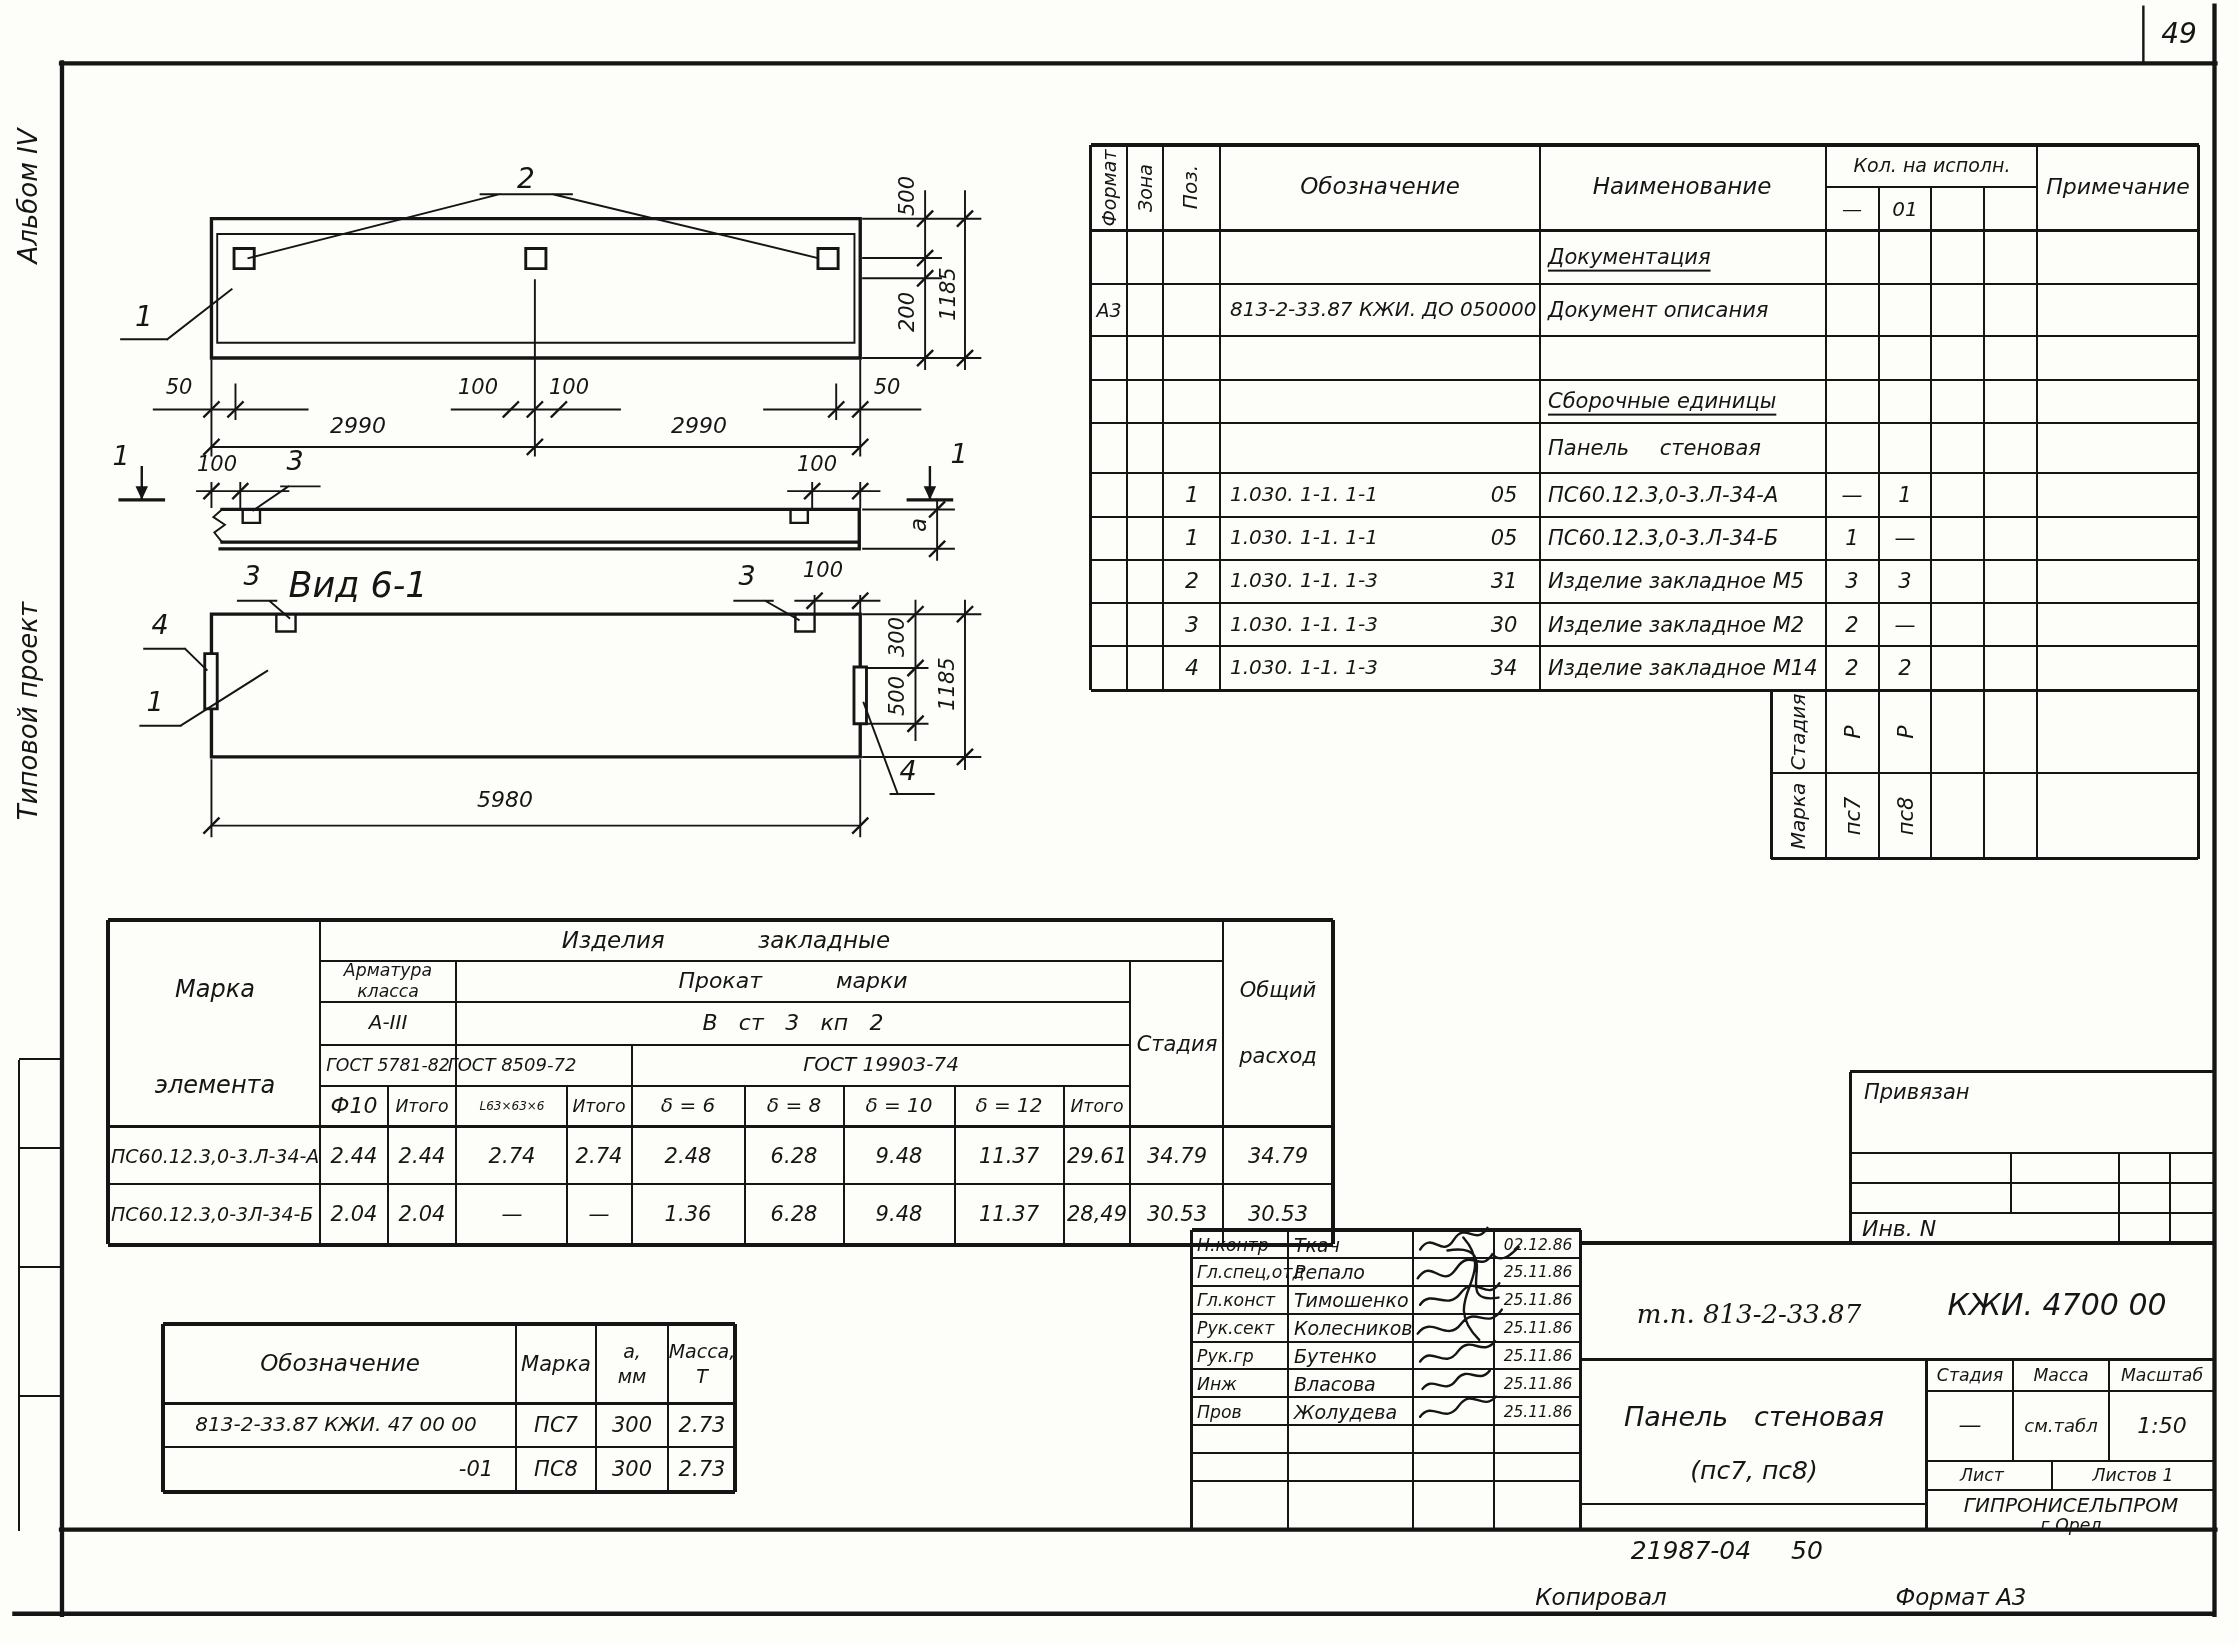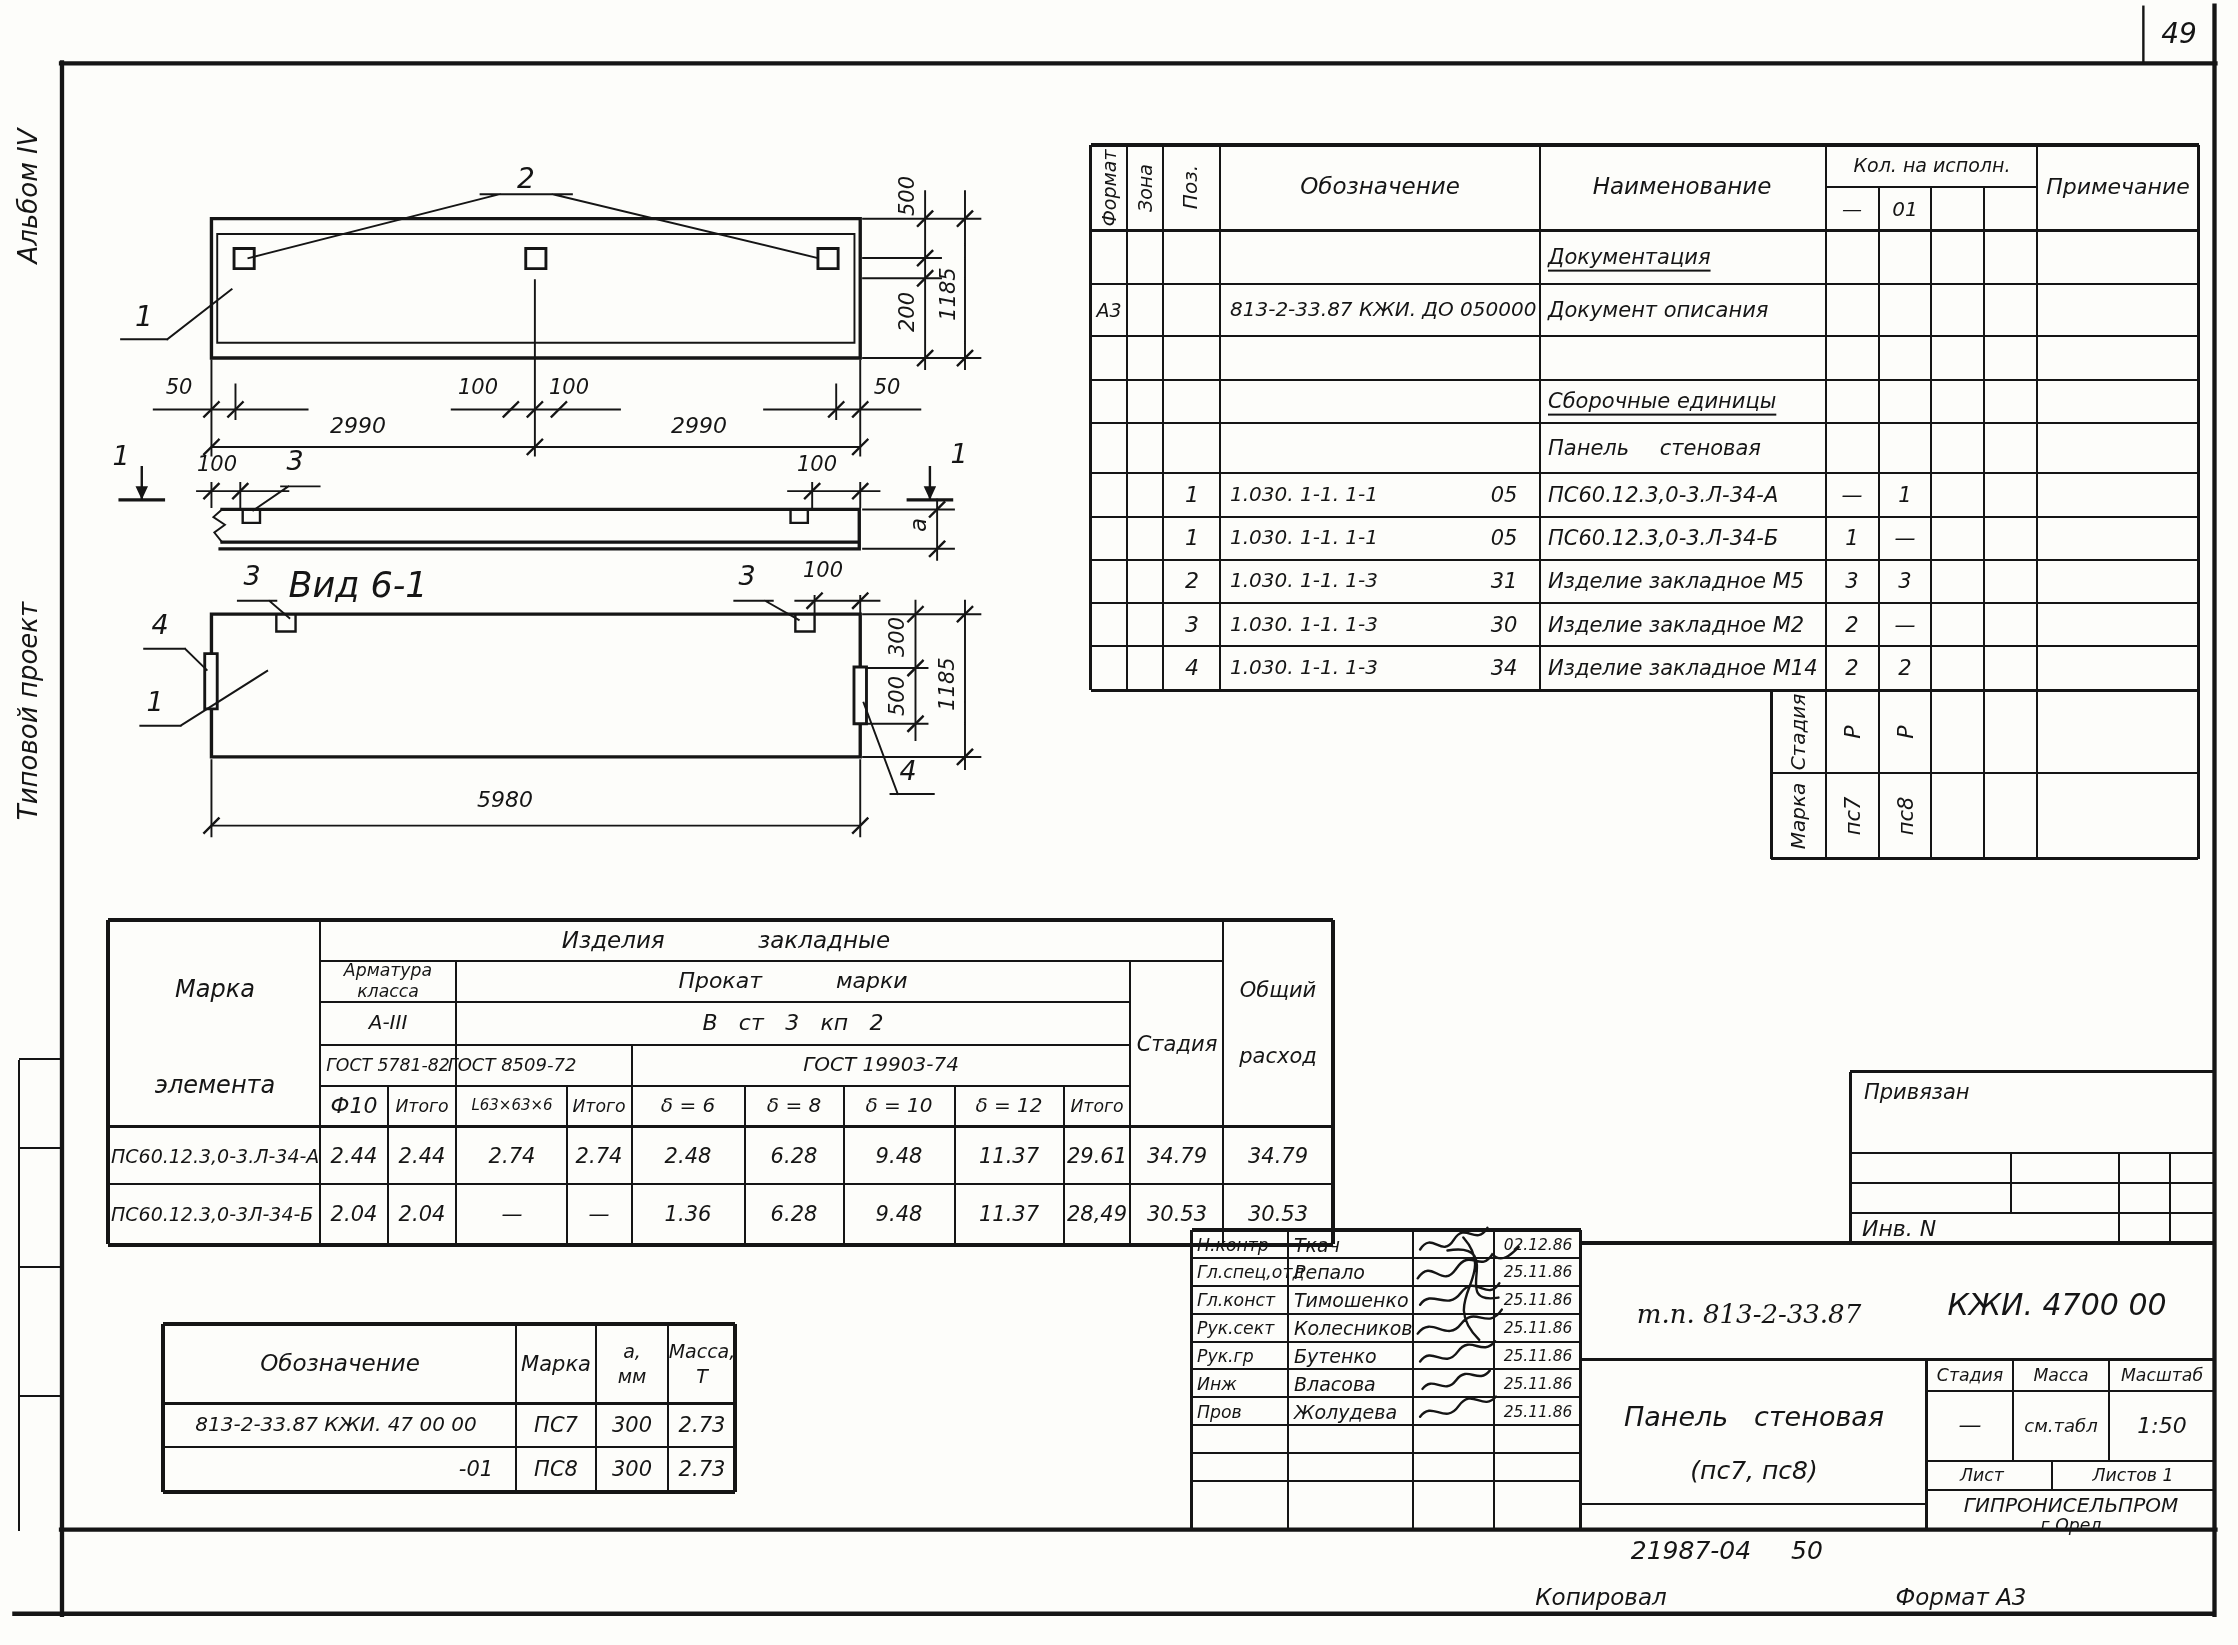--- a/index.html
+++ b/index.html
@@ -238,21 +238,21 @@
     <div class="lb" style="left: 388px; top: 981px; font-size: 17.3px; line-height: 21px;">Арматура
 класса</div>
     <div class="lb" style="left: 793px; top: 981px; font-size: 22px; word-spacing: 67px;">Прокат марки</div>
     <div class="lb" style="left: 388px; top: 1023px; font-size: 20px;">А-III</div>
     <div class="lb" style="left: 793px; top: 1023px; font-size: 22px; word-spacing: 14.4px;">В ст 3 кп 2</div>
     <div class="lb" style="left: 388px; top: 1065px; font-size: 17.3px;">ГОСТ 5781-82</div>
     <div class="lb" style="left: 512px; top: 1065px; font-size: 18px;">ГОСТ 8509-72</div>
     <div class="lb" style="left: 881px; top: 1065px; font-size: 20px;">ГОСТ 19903-74</div>
     <div class="lb" style="left: 354px; top: 1106px; font-size: 22px; text-align: right;">Ф10</div>
     <div class="lb" style="left: 422px; top: 1106px; font-size: 17.3px;">Итого</div>
-    <div class="lb" style="left: 512px; top: 1106px; font-size: 15px;">L63×63×6</div>
+    <div class="lb" style="left: 512px; top: 1106px; font-size: 12px;">L63×63×6</div>
     <div class="lb" style="left: 599px; top: 1106px; font-size: 17.3px;">Итого</div>
     <div class="lb" style="left: 688px; top: 1106px; font-size: 20px;">δ = 6</div>
     <div class="lb" style="left: 794px; top: 1106px; font-size: 20px;">δ = 8</div>
     <div class="lb" style="left: 899px; top: 1106px; font-size: 20px;">δ = 10</div>
     <div class="lb" style="left: 1009px; top: 1106px; font-size: 20px;">δ = 12</div>
     <div class="lb" style="left: 1097px; top: 1106px; font-size: 17.3px;">Итого</div>
     <div class="lb" style="left: 1177px; top: 1044px; font-size: 21px;">Стадия</div>
     <div class="lb" style="left: 1278px; top: 1023px; font-size: 21px; line-height: 66px;">Общий
 расход</div>
     <div class="lb left" style="left: 111px; top: 1156px; font-size: 19px;">ПС60.12.3,0-3.Л-34-А</div>

